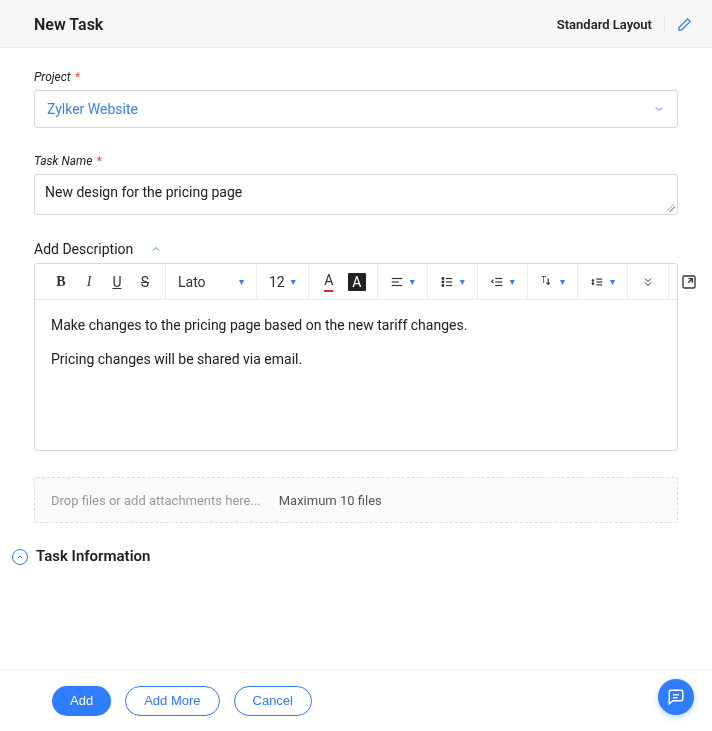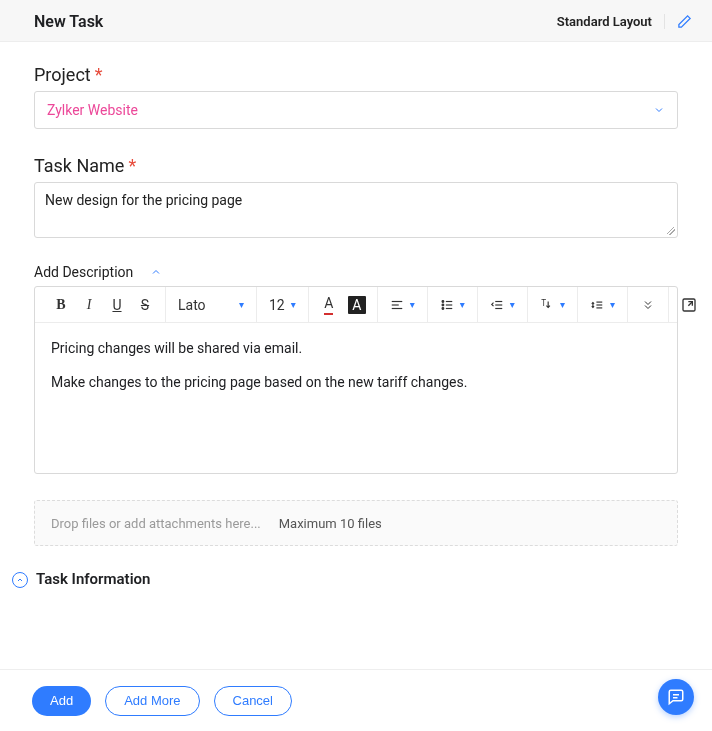--- a/index.html
+++ b/index.html
@@ -1,35 +1,35 @@
 <!DOCTYPE html>
 <html><head>
 <meta charset="utf-8">
 <style>
   * { box-sizing: border-box; }
   html, body { margin:0; padding:0; font-family: -apple-system, BlinkMacSystemFont, "Segoe UI", Roboto, Arial, sans-serif; color:#202124; }
   body { width:712px; height:731px; background:#fff; position:relative; overflow:hidden; }
 
-  .header { height:42px; background:#f7f7f7; border-bottom:1px solid #ededed; display:flex; align-items:center; justify-content:space-between; padding:2px 20px 0 34px; }
+  .header { height:48px; background:#f7f7f7; border-bottom:1px solid #ededed; display:flex; align-items:center; justify-content:space-between; padding:2px 20px 0 34px; }
   .header-title { font-size:16px; font-weight:600; }
   .header-right { display:flex; align-items:center; gap:12px; }
   .layout-label { font-size:13px; font-weight:600; color:#222; }
   .pencil { color:#2f7cff; display:flex; align-items:center; border-left:1px solid #e3e3e3; padding-left:12px; }
 
   .content { padding:22px 34px 0 34px; height:calc(731px - 48px - 62px); overflow:auto; }
 
-  .field-label { font-size:18px; color:#222; margin-bottom:6px; display:flex; align-items:flex-end; gap:4px; }
+  .field-label { font-size:12px; color:#222; margin-bottom:6px; display:flex; align-items:flex-end; gap:4px;font-style:italic; }
   .req { color:#e74c3c; }
   .section-label { font-size:14px; color:#222; margin-bottom:6px; display:flex; align-items:center; gap:17px; cursor:pointer; }
   .section-label .caret { color:#2f7cff; }
 
-  .select-box { border:1px solid #d9d9d9; border-radius:3px; height:38px; display:flex; align-items:center; justify-content:space-between; padding:0 12px; font-size:14px; color:#ec4899; cursor:pointer; }
+  .select-box { border:1px solid #d9d9d9; border-radius:3px; height:38px; display:flex; align-items:center; justify-content:space-between; padding:0 12px; font-size:14px; color:#3b82f6; cursor:pointer; }
   .select-box .chev { color:#2f7cff; }
 
-  .textbox { border:1px solid #d9d9d9; border-radius:3px; padding:8px 10px; font-size:14px; color:#222; resize:both; width:100%; height:56px; line-height:1.4; position:relative; }
+  .textbox { border:1px solid #d9d9d9; border-radius:3px; padding:8px 10px; font-size:14px; color:#222; resize:both; width:100%; height:41px; line-height:1.4; position:relative; }
   .textbox::after { content:""; position:absolute; right:2px; bottom:2px; width:8px; height:8px; background:linear-gradient(135deg, transparent 40%, #aaa 40%, #aaa 50%, transparent 50%, transparent 60%, #aaa 60%, #aaa 70%, transparent 70%); }
 
   .field-block { margin-bottom:26px; }
 
   .editor { border:1px solid #d9d9d9; border-radius:3px; }
   .toolbar { display:flex; align-items:center; border-bottom:1px solid #ececec; height:36px; padding:0 6px; gap:0; }
   .tbtn { width:28px; height:28px; display:flex; align-items:center; justify-content:center; color:#333; cursor:pointer; font-size:14px; }
   .tbtn.widish { width:auto; padding:0 6px; gap:4px; }
   .tgroup { display:flex; align-items:center; border-right:1px solid #ececec; padding:0 6px; height:100%; }
   .tgroup:last-child { border-right:none; margin-left:auto; }
@@ -40,21 +40,21 @@
   .editor-body p { margin:0 0 10px 0; }
 
   .dropzone { border:1px dashed #dcdcdc; background:#fafafa; border-radius:3px; height:46px; display:flex; align-items:center; justify-content:flex-start; padding:0 16px; margin: 8px 0 24px 0; }
   .drop-left { color:#9a9a9a; font-size:13px; }
   .drop-right { color:#555; font-size:13px;margin-left:18px; }
 
   .task-info-row { display:flex; align-items:flex-end; gap:8px; margin-left:-22px; }
   .circle-caret { width:16px; height:16px; border:1px solid #2f7cff; border-radius:50%; display:flex; align-items:center; justify-content:center; color:#2f7cff; font-size:10px; }
   .task-info-title { font-size:15px; font-weight:600; }
 
-  .footer { position:absolute; bottom:0; left:0; right:0; height:62px; border-top:1px solid #eee; background:#fff; display:flex; align-items:center; padding:0 32px; gap:14px; }
+  .footer { position:absolute; bottom:0; left:0; right:0; height:62px; border-top:1px solid #eee; background:#fff; display:flex; align-items:center; padding:0 52px; gap:14px; }
   .btn { height:30px; border-radius:15px; padding:0 18px; font-size:13px; cursor:pointer; display:flex; align-items:center; justify-content:center; }
   .btn-primary { background:#2f7cff; color:#fff; border:none; }
   .btn-outline { background:#fff; color:#2f7cff; border:1px solid #2f7cff; }
 
   .fab { position:absolute; right:18px; bottom:16px; width:36px; height:36px; border-radius:50%; background:#2f7cff; color:#fff; display:flex; align-items:center; justify-content:center; cursor:pointer; box-shadow:0 2px 6px rgba(47,124,255,.35); }
 
   svg { display:block; }
   .bold { font-weight:700; font-family:Georgia, serif; }
   .ital { font-style:italic; font-family:Georgia, serif; }
   .und { text-decoration:underline; }
@@ -208,22 +208,22 @@
           <div class="tbtn">
             <svg width="16" height="16" viewBox="0 0 24 24" fill="none" stroke="currentColor" stroke-width="2">
                 <rect x="3" y="3" width="18" height="18" rx="2"></rect>
                 <polyline points="11 7 17 7 17 13"></polyline>
                 <line x1="17" y1="7" x2="11" y2="13"></line>
               </svg>
           </div>
         </div>
       </div>
       <div class="editor-body">
+        <p>Make changes to the pricing page based on the new tariff changes.</p>
         <p>Pricing changes will be shared via email.</p>
-        <p>Make changes to the pricing page based on the new tariff changes.</p>
       </div>
     </div>
   </div>
 
 
   <div class="dropzone">
     <span class="drop-left">Drop files or add attachments here...</span>
     <span class="drop-right">Maximum 10 files</span>
   </div>
 

